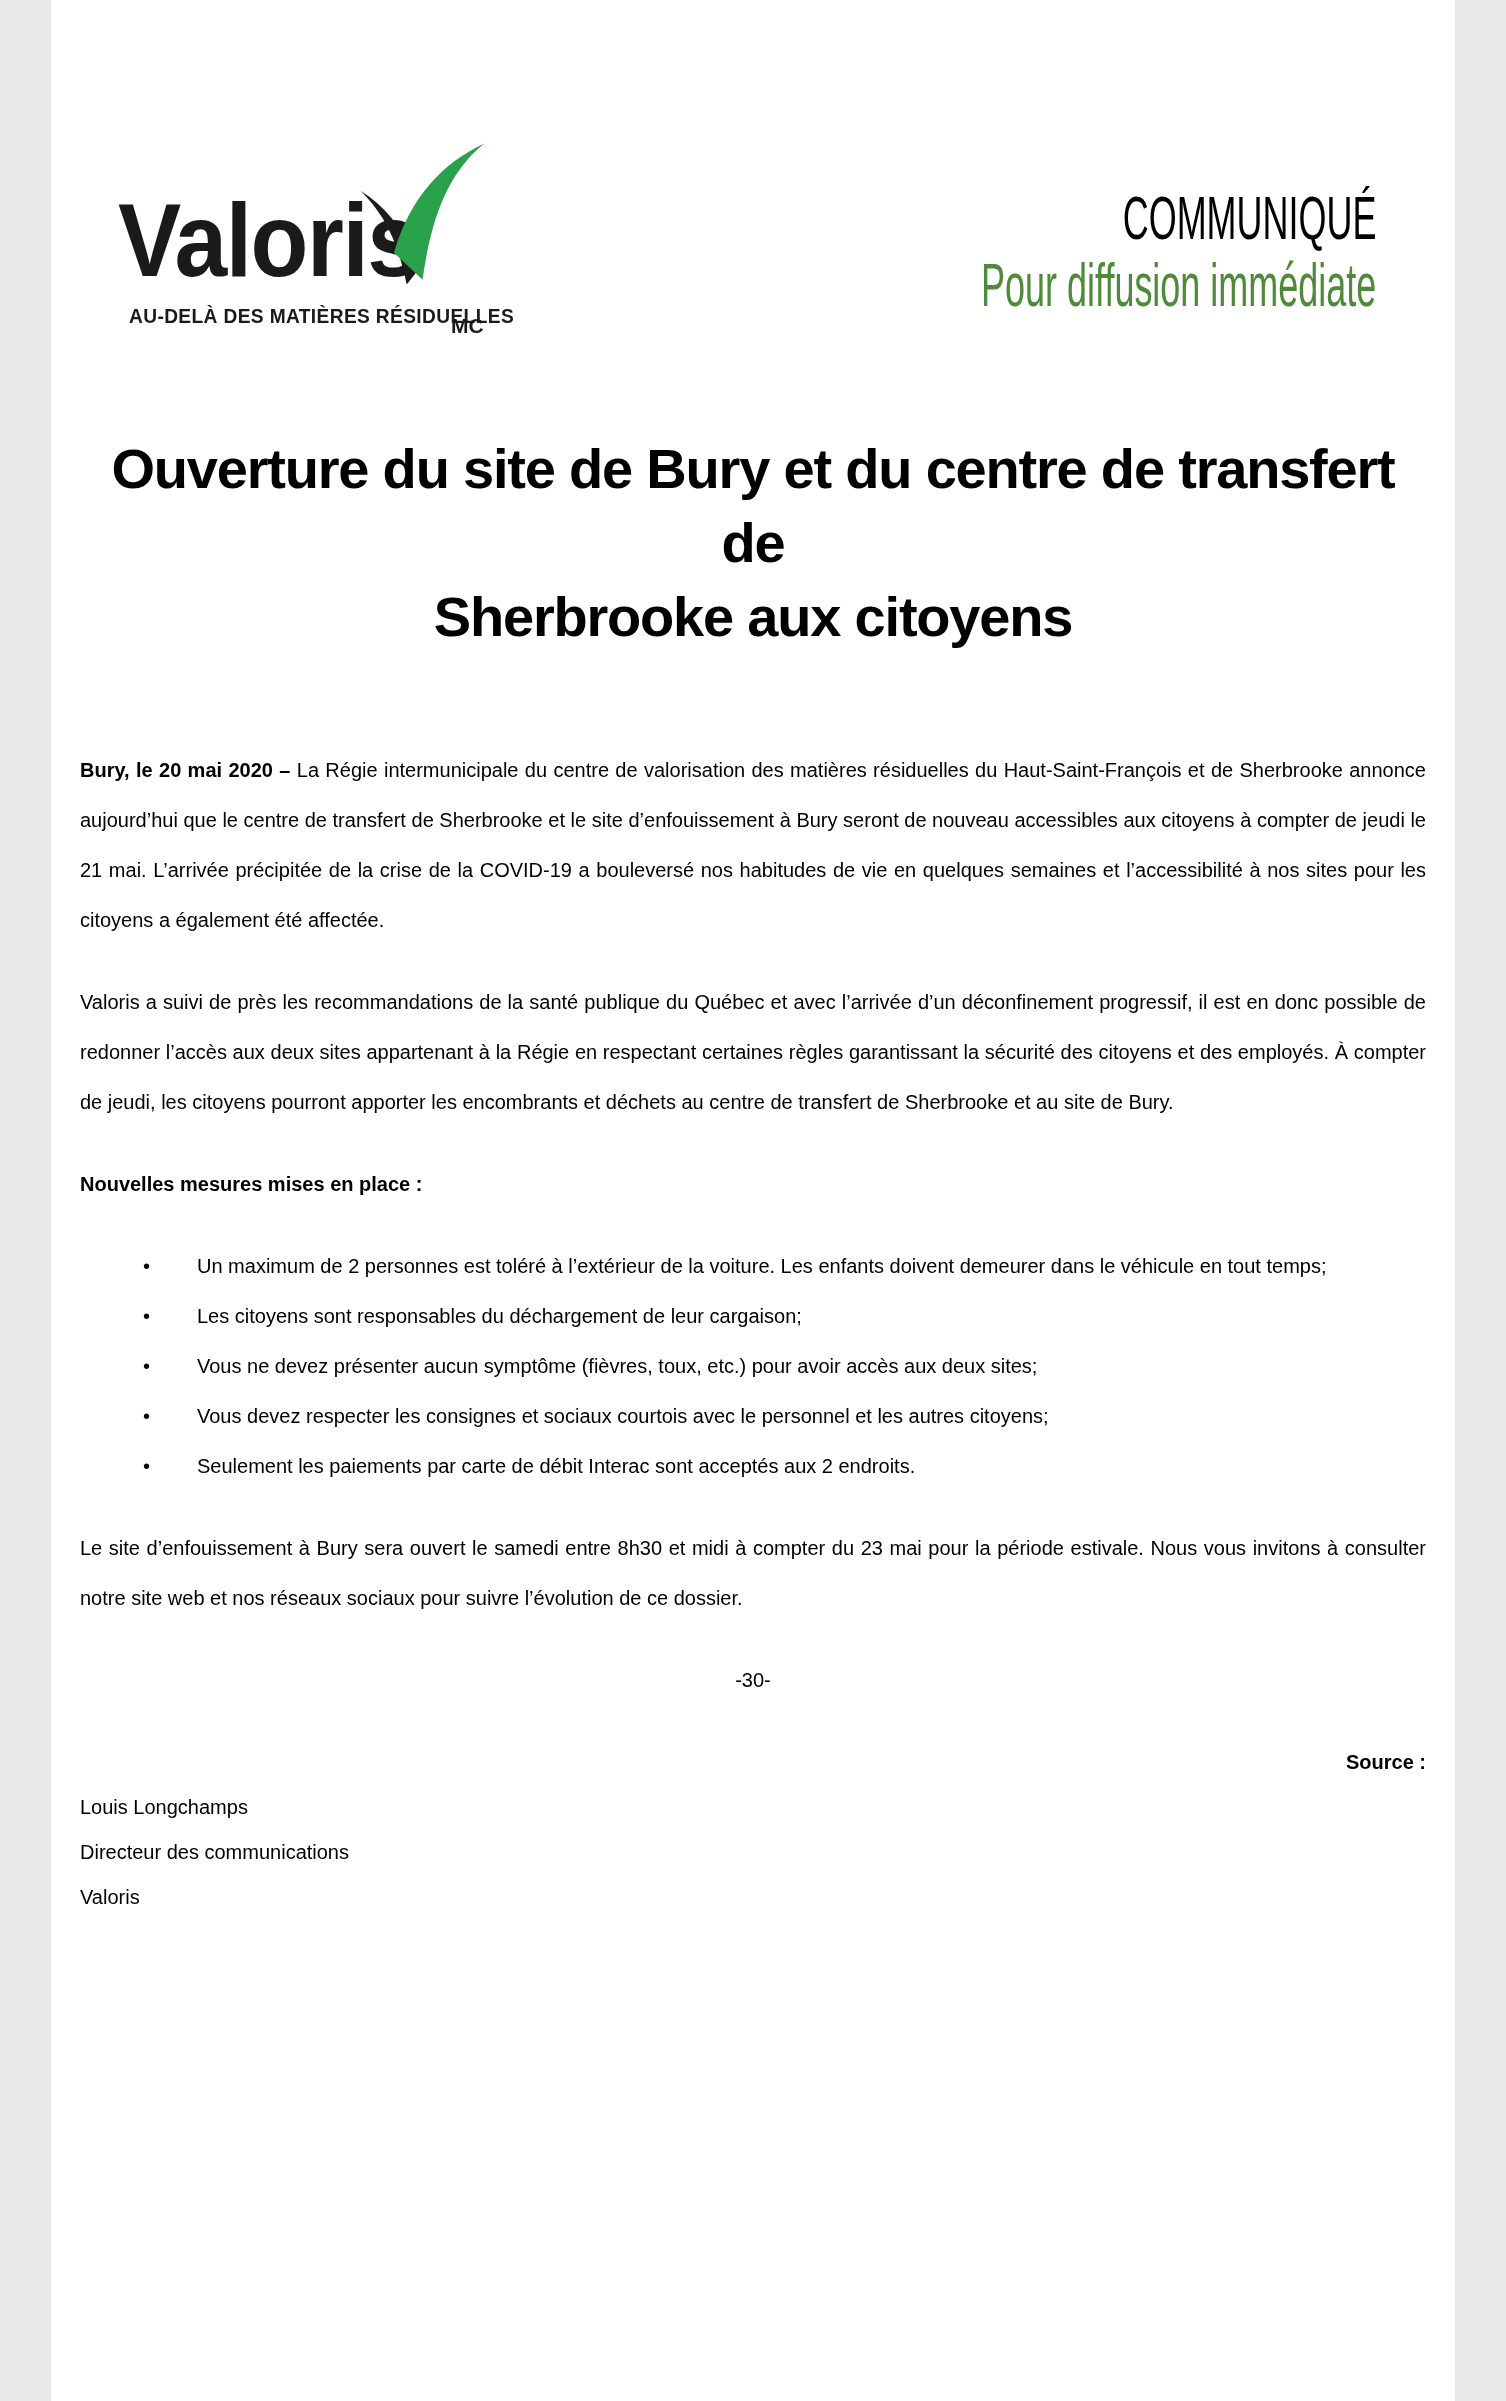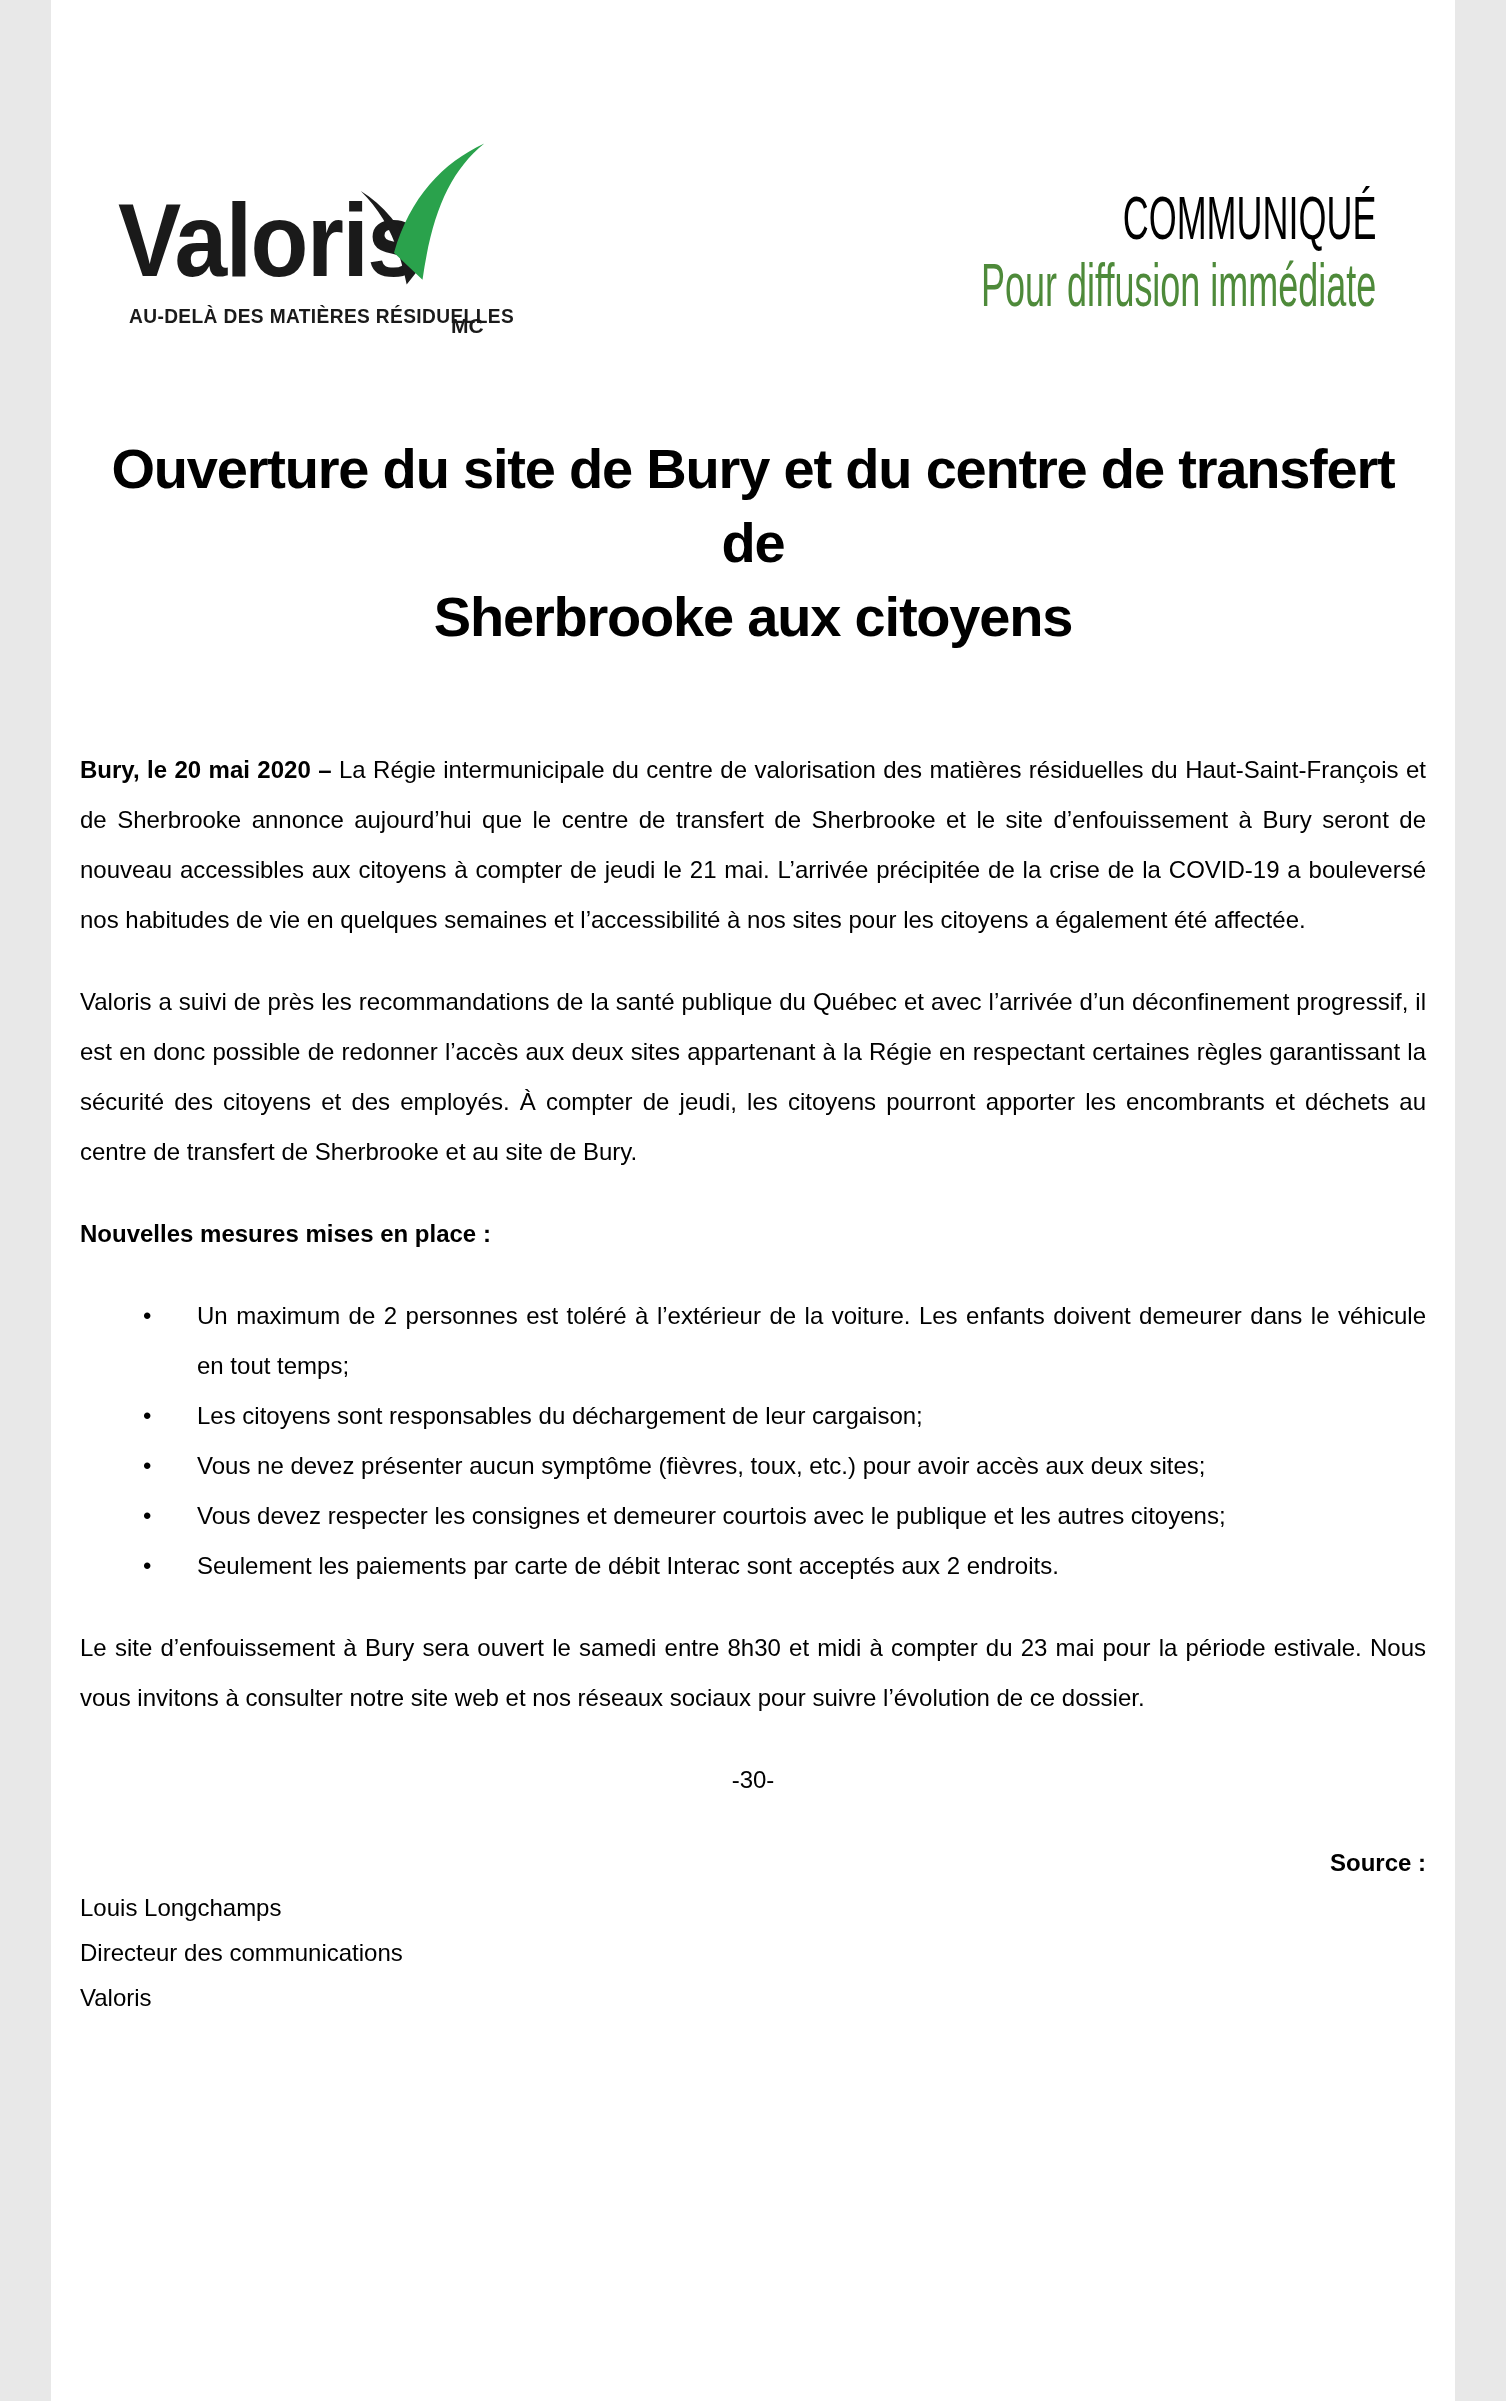--- a/index.html
+++ b/index.html
@@ -45,21 +45,21 @@
   }
 
   
   .title {
     text-align:center; font-weight:bold;
     font-size:56px; line-height:74px; letter-spacing:-1.2px;
     margin:0 29px;
   }
 
   
-  .content { margin:0 29px; font-size:24px; line-height:50px; }
+  .content { margin:0 29px; font-size:20px; line-height:50px; }
   .content p { margin:0 0 32px; }
   .justified { text-align:justify; }
   .p-first { margin-top:91px !important; }
   .lead { font-weight:bold; }
   .measures-heading { font-weight:bold; margin:0 0 20.6px; }
 
   ul.measures { list-style:none; margin:0 0 32px; padding:0 0 0 117px; }
   ul.measures li { position:relative; text-align:justify; }
   ul.measures li .dot {
     position:absolute; left:-54px; top:0;
@@ -104,21 +104,21 @@
     <p class="justified p-first"><span class="lead">Bury, le 20 mai 2020 –</span><span> La Régie intermunicipale du centre de valorisation des matières résiduelles du Haut-Saint-François et de Sherbrooke annonce aujourd’hui que le centre de transfert de Sherbrooke et le site d’enfouissement à Bury seront de nouveau accessibles aux citoyens à compter de jeudi le 21 mai. L’arrivée précipitée de la crise de la COVID-19 a bouleversé nos habitudes de vie en quelques semaines et l’accessibilité à nos sites pour les citoyens a également été affectée.</span></p>
 
     <p class="justified">Valoris a suivi de près les recommandations de la santé publique du Québec et avec l’arrivée d’un déconfinement progressif, il est en donc possible de redonner l’accès aux deux sites appartenant à la Régie en respectant certaines règles garantissant la sécurité des citoyens et des employés. À compter de jeudi, les citoyens pourront apporter les encombrants et déchets au centre de transfert de Sherbrooke et au site de Bury.</p>
 
     <p class="measures-heading">Nouvelles mesures mises en place :</p>
 
     <ul class="measures">
       <li><span class="dot">•</span><span>Un maximum de 2 personnes est toléré à l’extérieur de la voiture. Les enfants doivent demeurer dans le véhicule en tout temps;</span></li>
       <li><span class="dot">•</span><span>Les citoyens sont responsables du déchargement de leur cargaison;</span></li>
       <li><span class="dot">•</span><span>Vous ne devez présenter aucun symptôme (fièvres, toux, etc.) pour avoir accès aux deux sites;</span></li>
-      <li><span class="dot">•</span><span>Vous devez respecter les consignes et demeurer courtois avec le publique et les autres citoyens;</span></li>
+      <li><span class="dot">•</span><span>Vous devez respecter les consignes et sociaux courtois avec le personnel et les autres citoyens;</span></li>
       <li><span class="dot">•</span><span>Seulement les paiements par carte de débit Interac sont acceptés aux 2 endroits.</span></li>
     </ul>
 
     <p class="justified">Le site d’enfouissement à Bury sera ouvert le samedi entre 8h30 et midi à compter du 23 mai pour la période estivale. Nous vous invitons à consulter notre site web et nos réseaux sociaux pour suivre l’évolution de ce dossier.</p>
 
     <p class="end-mark">-30-</p>
 
     <div class="source">
       <div class="source-label">Source :</div>
       <div>Louis Longchamps</div>

